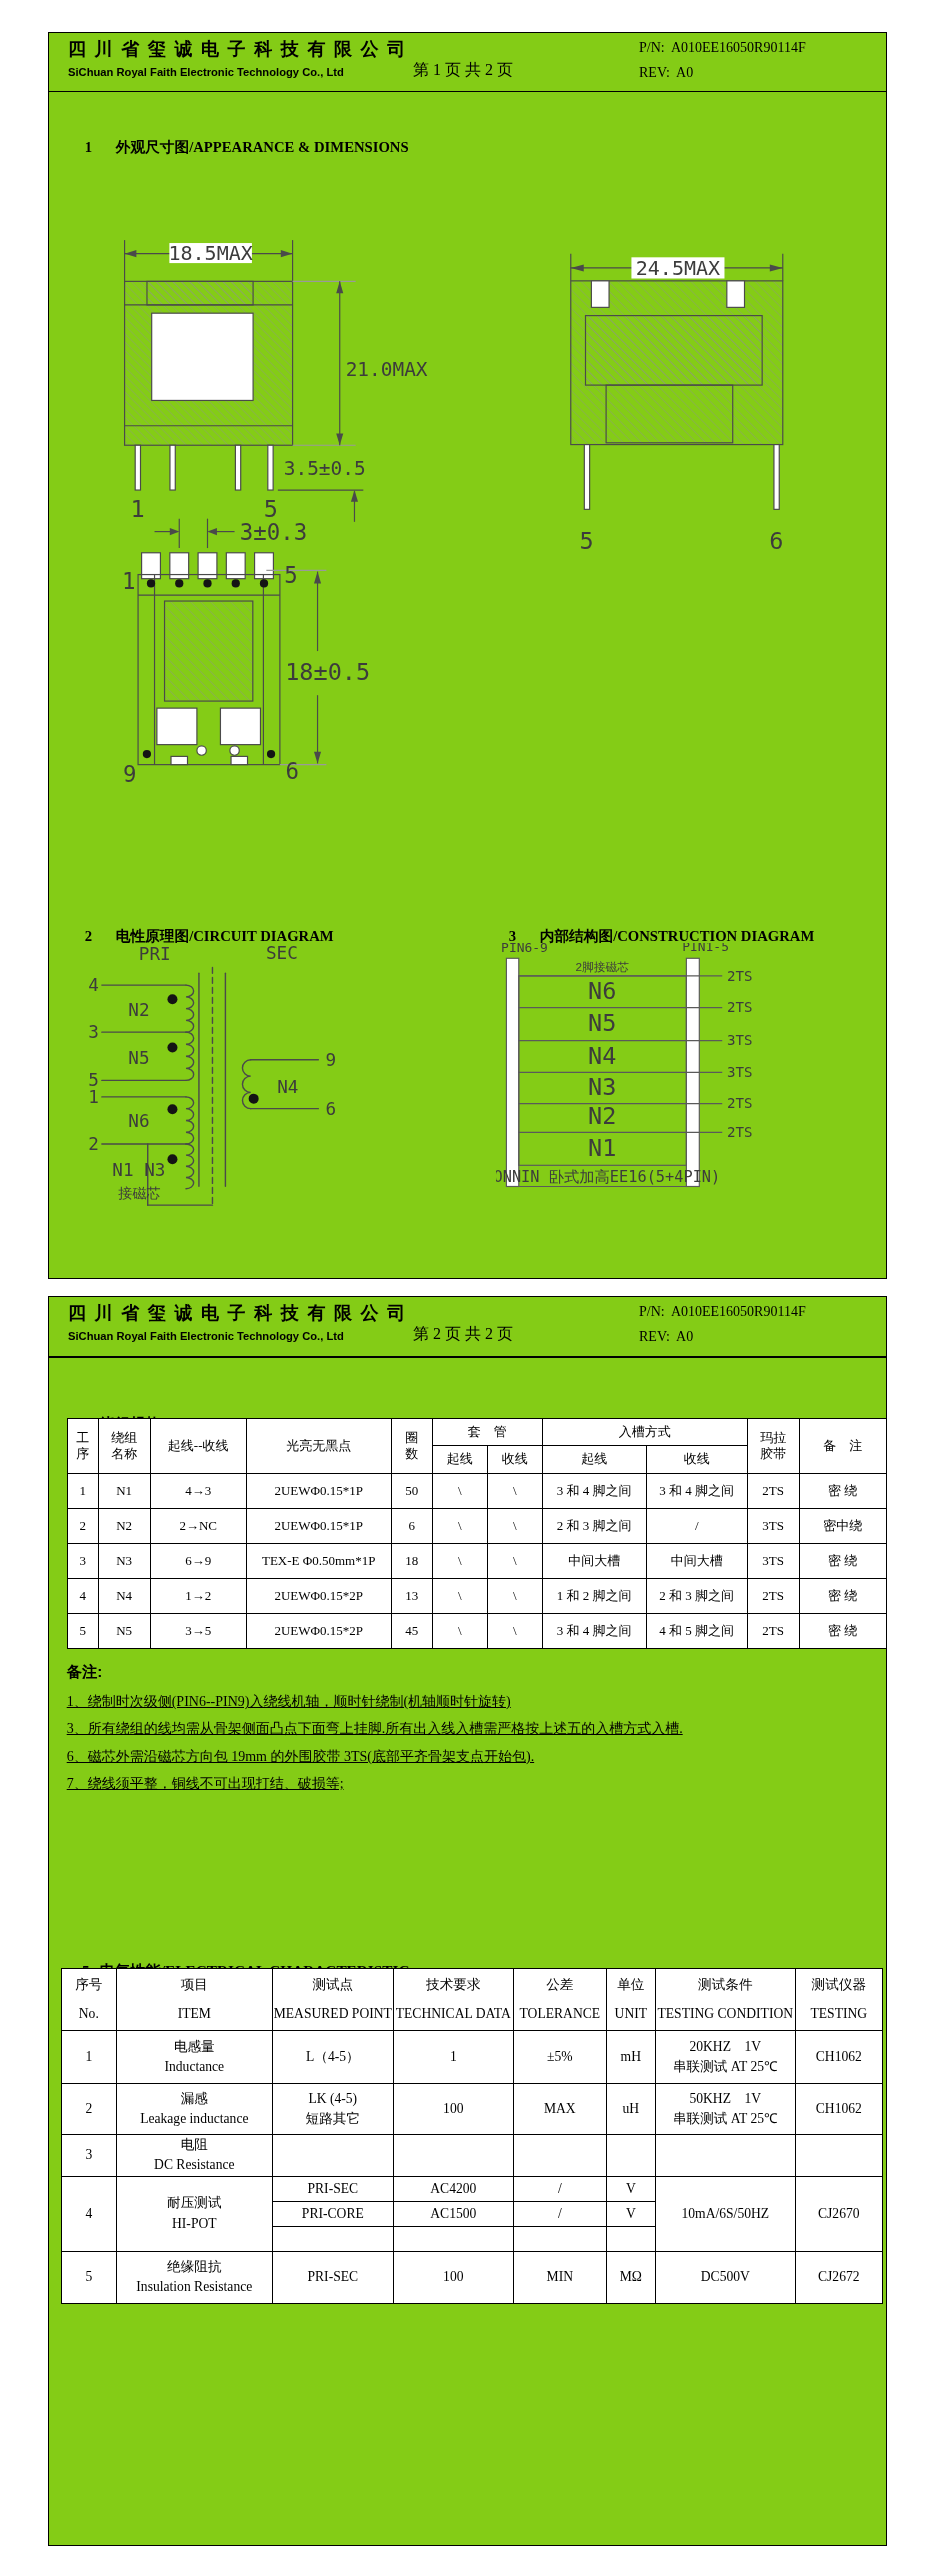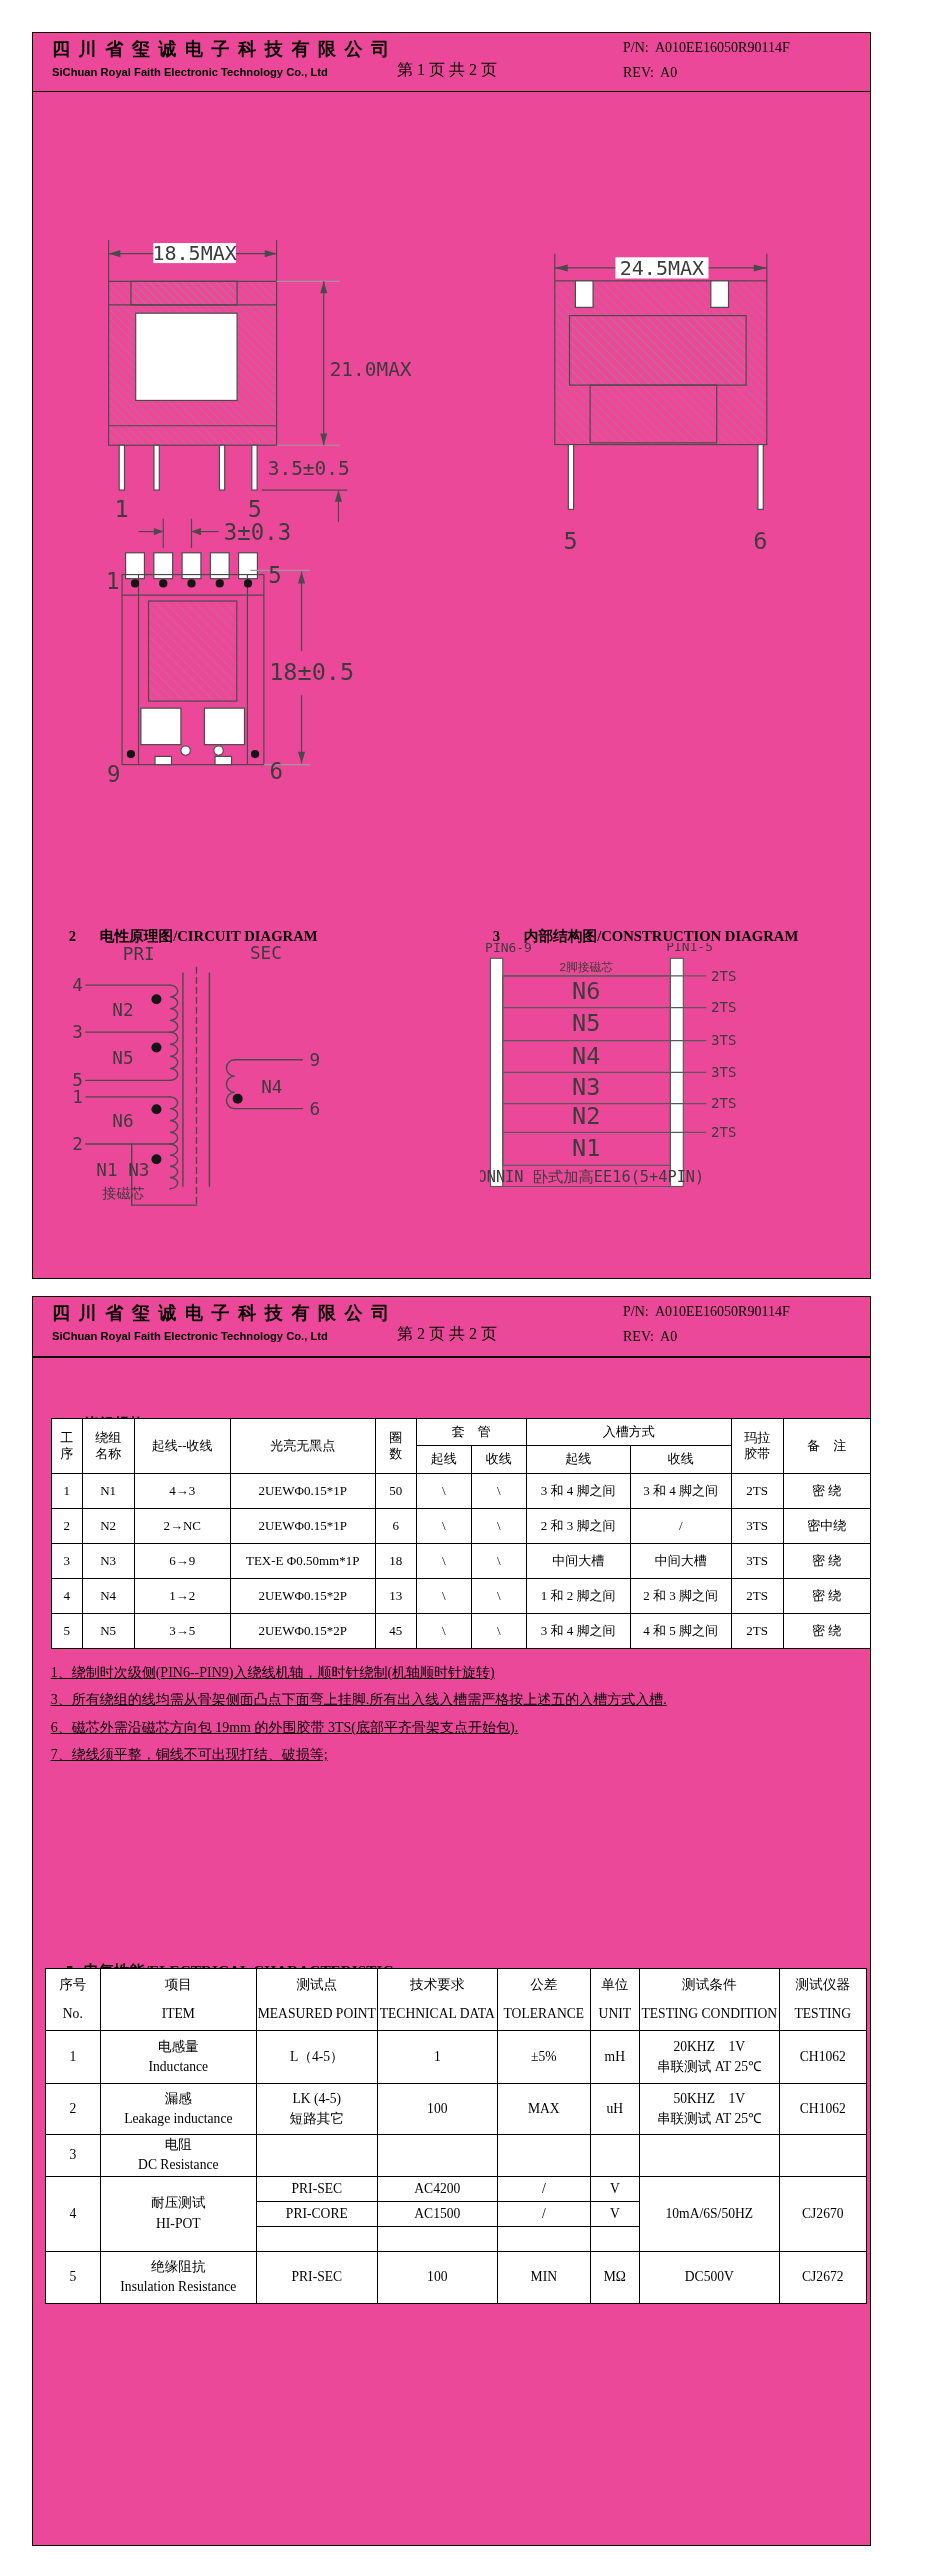--- a/index.html
+++ b/index.html
@@ -1,20 +1,20 @@
 <!DOCTYPE html>
 <html style="font-size:9.4px"><head>
 <meta charset="utf-8">
 <style>
   html,body{margin:0;padding:0;}
   body{
     width:934px;height:2576px;background:#ffffff;position:relative;
     font-family:"Liberation Sans",sans-serif;color:#000;
   }
-  .page{position:absolute;left:32px;width:837px;border:1.2px solid #000;background:#ec4899;}
+  .page{position:absolute;left:48px;width:837px;border:1.2px solid #000;background:#84cc16;}
   #page1{top:32px;height:1245px;}
   #page2{top:1296px;height:1248px;}
   .hdr{position:relative;height:58px;border-bottom:1.2px solid #000;}
   #page2 .hdr{border-bottom:2.9px solid #000;height:59px;}
   .company-cn{position:absolute;left:19px;top:3.5px;font-size:18px;font-weight:bold;letter-spacing:1.8px;white-space:pre;}
   .company-en{position:absolute;left:19px;top:33px;font-size:11.2px;font-weight:bold;white-space:pre;}
   .page-info{position:absolute;left:364px;top:27px;font-size:16px;font-family:"Liberation Serif",serif;white-space:pre;}
   .pn-line{position:absolute;left:590px;top:7px;font-size:14px;font-family:"Liberation Serif",serif;white-space:pre;}
   .rev-line{position:absolute;left:590px;top:32px;font-size:14px;font-family:"Liberation Serif",serif;white-space:pre;}
   .sec-title{position:absolute;font-size:14.7px;font-weight:bold;white-space:pre;font-family:"Liberation Serif",serif;}
@@ -38,20 +38,23 @@
 
 <div class="page" id="page1">
   <div class="hdr">
     <div class="company-cn">四 川 省 玺 诚 电 子 科 技 有 限 公 司</div>
     <div class="company-en">SiChuan Royal Faith Electronic Technology Co., Ltd</div>
     <div class="page-info">第 1 页 共 2 页</div>
     <div class="pn-line">P/N:  A010EE16050R90114F</div>
     <div class="rev-line">REV:  A0</div>
   </div>
 
+  <div class="sec-title" style="left:21px;top:88px">
+    <span class="num">1</span><span>外观尺寸图/APPEARANCE &amp; DIMENSIONS</span>
+  </div>
 
   <svg class="drw" style="left:52px;top:194px" width="336" height="295" viewBox="0 0 570 500">
     <defs>
       <pattern id="h1" patternUnits="userSpaceOnUse" width="10" height="10" patternTransform="rotate(-45)">
         <line x1="0" y1="0" x2="0" y2="10" stroke="#8f8f8f" stroke-width="1.3"></line>
       </pattern>
     </defs>
     <g stroke="#4a4a4a" stroke-width="2" fill="none">
       <line x1="40" y1="92" x2="40" y2="22"></line>
         <line x1="325" y1="92" x2="325" y2="22"></line>
@@ -363,20 +366,21 @@
       <td>\</td>
       <td>3 和 4 脚之间</td>
       <td>4 和 5 脚之间</td>
       <td>2TS</td>
       <td>密  绕</td>
     </tr>
   </tbody>
     </table>
 
   <div class="notes">
+    <div class="ntitle">备注:</div>
     <div class="item">1、绕制时次级侧(PIN6--PIN9)入绕线机轴，顺时针绕制(机轴顺时针旋转)</div>
     <div class="item">3、所有绕组的线均需从骨架侧面凸点下面弯上挂脚.所有出入线入槽需严格按上述五的入槽方式入槽.</div>
     <div class="item">6、磁芯外需沿磁芯方向包 19mm 的外围胶带 3TS(底部平齐骨架支点开始包).</div>
     <div class="item">7、绕线须平整，铜线不可出现打结、破损等;</div>
   </div>
 
   <div class="sec-title" style="left:17.7px;top:646px;font-size:15.3px">
     <span class="num" style="min-width:17.7px">5</span><span>电气性能/ELECTRICAL CHARACTERISTIC</span>
   </div>
 

